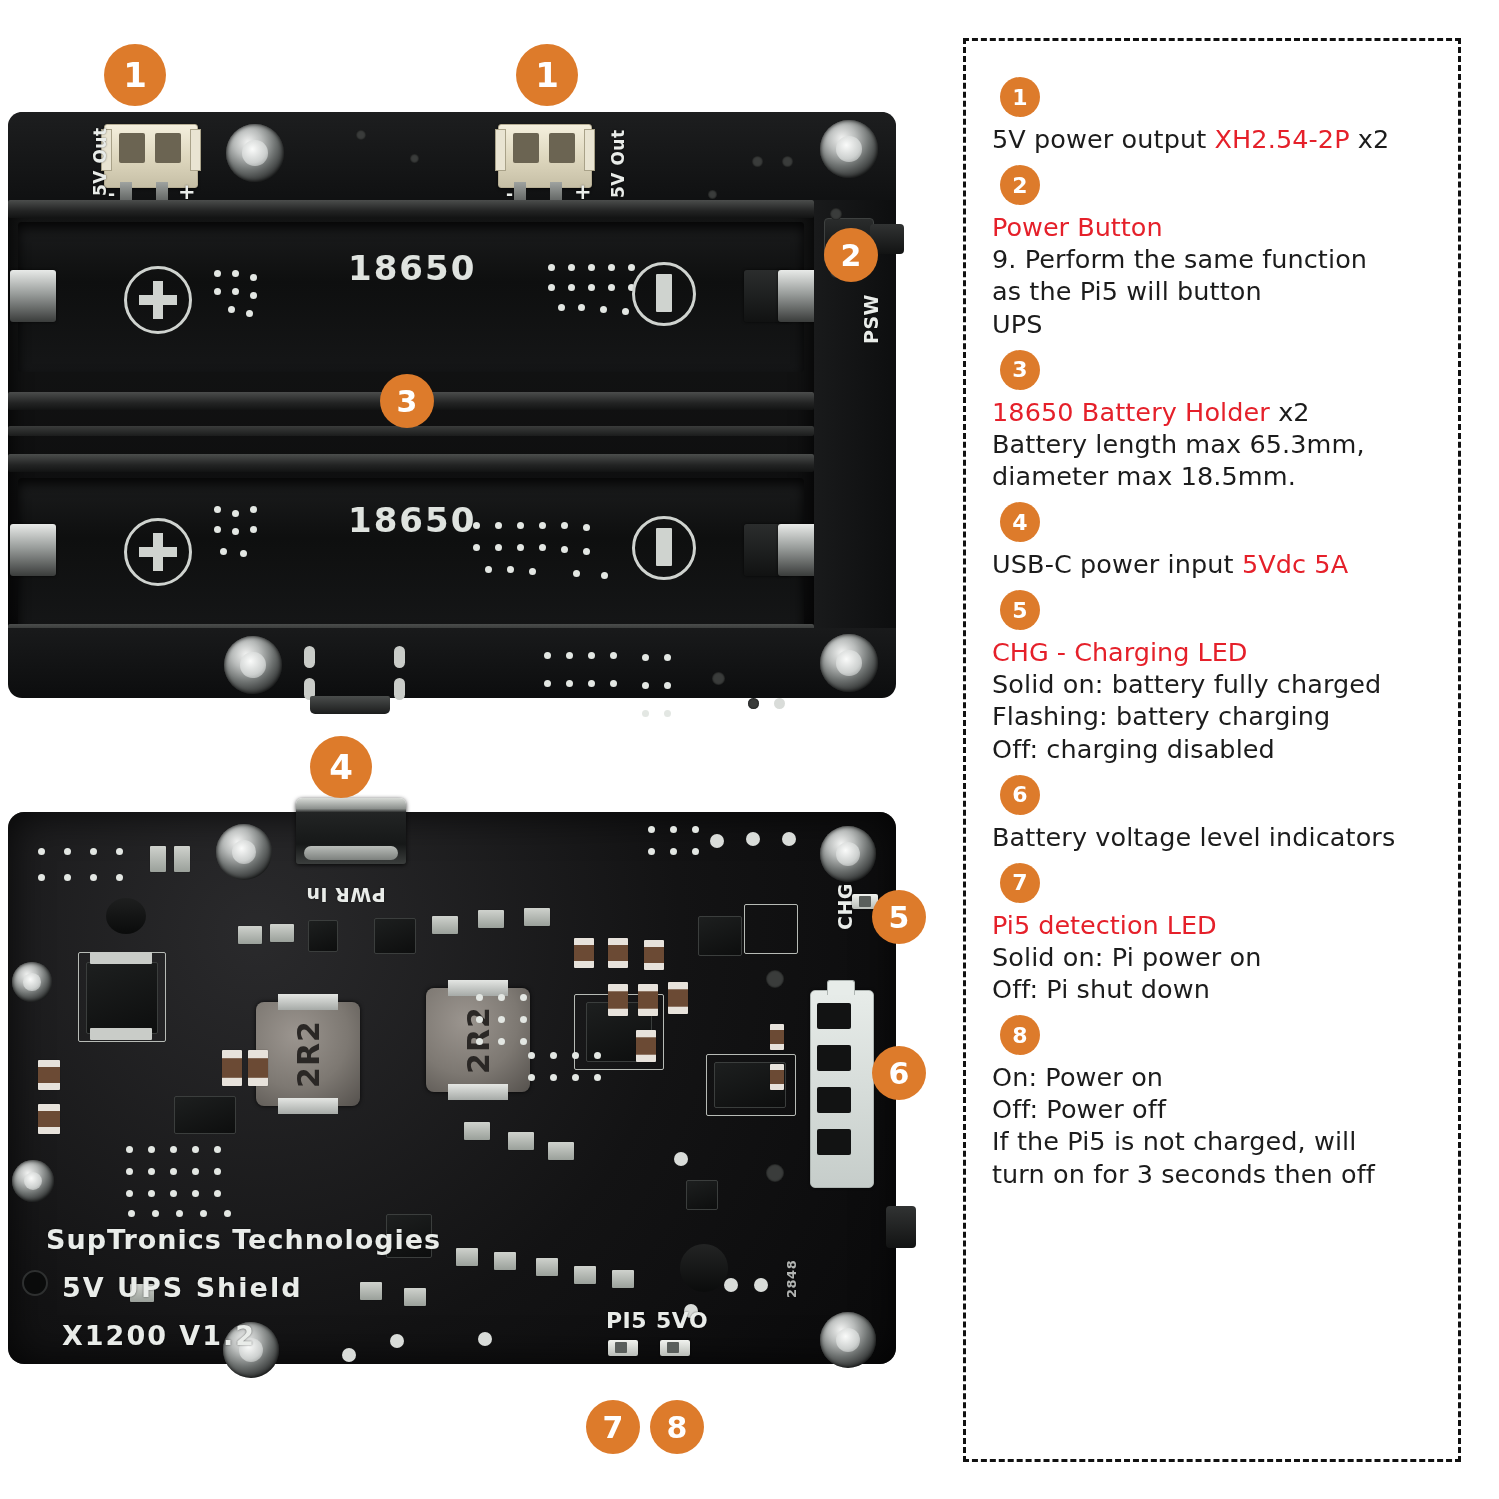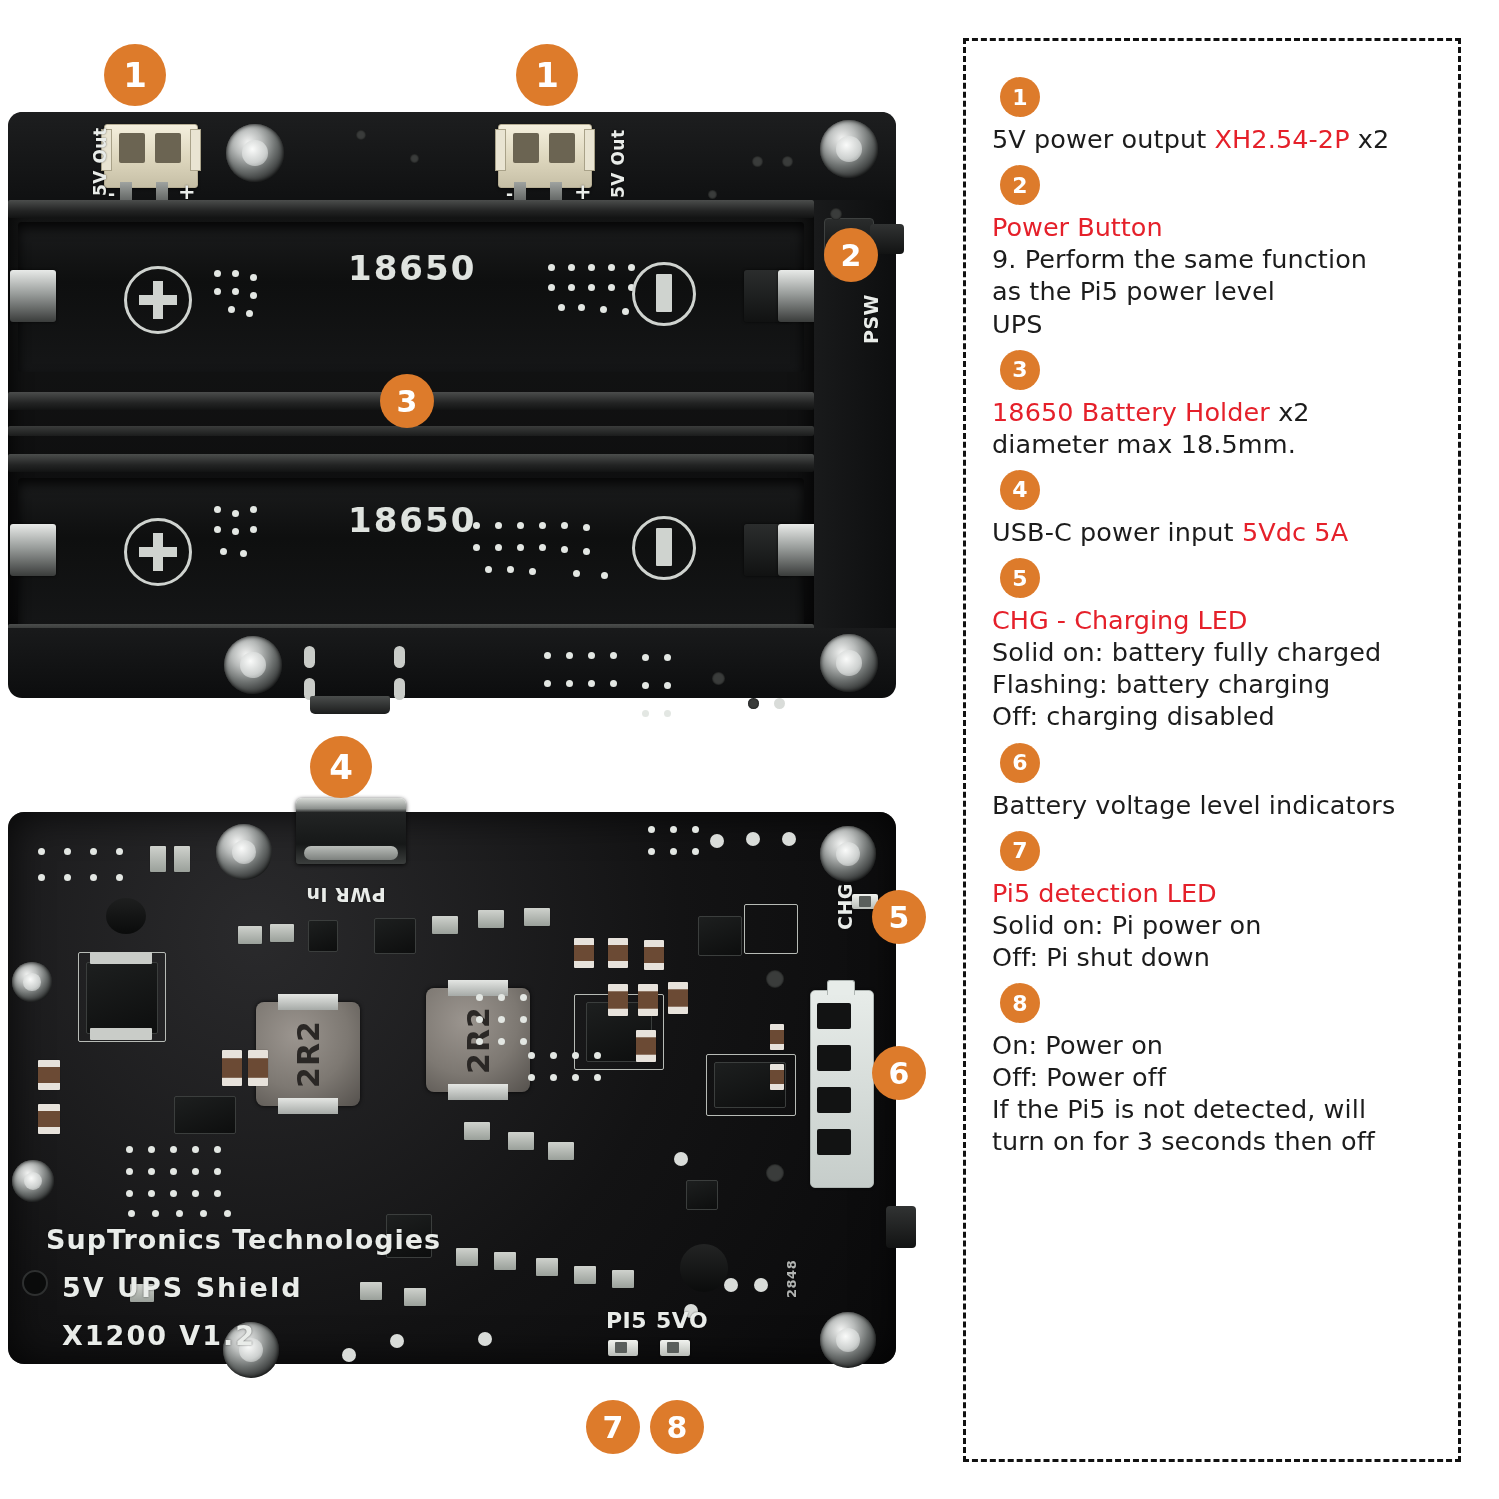--- a/index.html
+++ b/index.html
@@ -493,28 +493,29 @@
           <div class="num-circle">1</div>
         </div>
         <div class="etext"><span>5V power output </span><span class="red">XH2.54-2P</span><span> x2</span></div>
       </div>
       <div class="entry">
         <div class="num">
           <div class="num-circle">2</div>
         </div>
         <div class="ehead"><span class="red">Power Button</span></div>
         <div class="etext"><span>9. Perform the same function</span></div>
-        <div class="etext"><span>as the Pi5 power level</span></div>
+        <div class="etext"><span>as the Pi5 will button</span></div>
         <div class="etext"><span>UPS</span></div>
       </div>
       <div class="entry">
         <div class="num">
           <div class="num-circle">3</div>
         </div>
         <div class="etext"><span class="red">18650 Battery Holder</span><span> x2</span></div>
+        <div class="etext"><span>Battery length max 65.3mm,</span></div>
         <div class="etext"><span>diameter max 18.5mm.</span></div>
       </div>
       <div class="entry">
         <div class="num">
           <div class="num-circle">4</div>
         </div>
         <div class="etext"><span>USB-C power input </span><span class="red">5Vdc 5A</span></div>
       </div>
       <div class="entry">
         <div class="num">
@@ -538,17 +539,17 @@
         <div class="ehead"><span class="red">Pi5 detection LED</span></div>
         <div class="etext"><span>Solid on: Pi power on</span></div>
         <div class="etext"><span>Off: Pi shut down</span></div>
       </div>
       <div class="entry">
         <div class="num">
           <div class="num-circle">8</div>
         </div>
         <div class="etext"><span>On: Power on</span></div>
         <div class="etext"><span>Off: Power off</span></div>
-        <div class="etext"><span>If the Pi5 is not detected, will</span></div>
+        <div class="etext"><span>If the Pi5 is not charged, will</span></div>
         <div class="etext"><span>turn on for 3 seconds then off</span></div>
       </div>
     </div>
 </div>
 
 </body></html>

